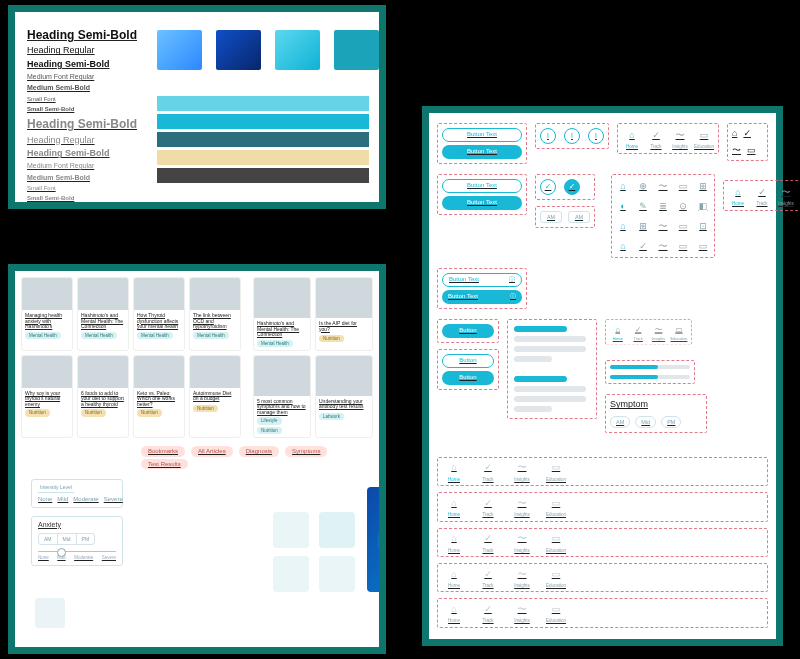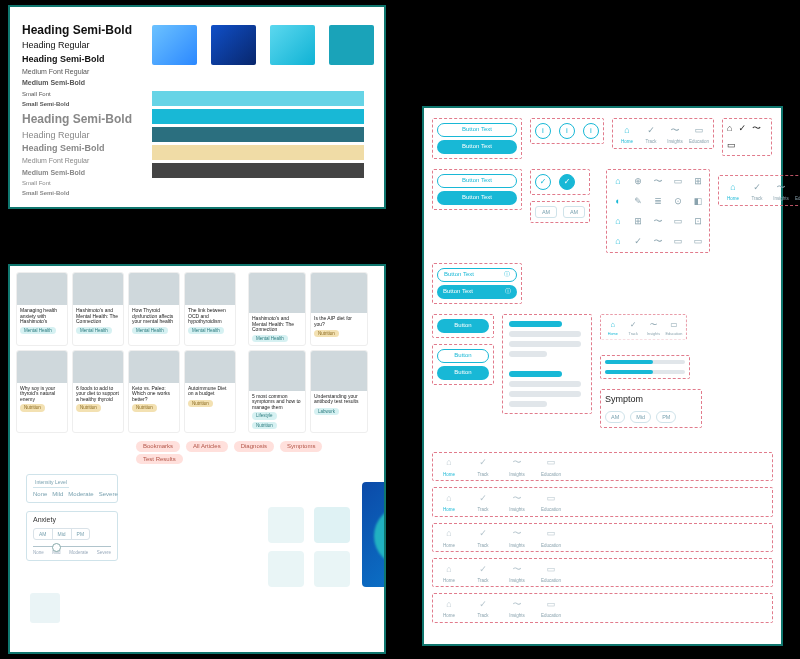--- a/index.html
+++ b/index.html
@@ -6,21 +6,21 @@
     --cyan:#18b8d6; --cyan-dark:#2b6f7f; --navy:#0c3c6a; --blue:#2b88ff;
     --cyan-light:#66d4e6; --sand:#f0dca6; --dark:#444; --gray:#7a8590;
     --ink:#222; --muted:#6b7280; --line:#c9d2db; --chip:#ffe0dc; --chip-ink:#b35548;
     --tag-teal:#d6f1f2; --tag-gold:#f3e1b2;
     --bg:#f9fafb;
     --d:rgba(220,100,120,.85);
   }
   *{box-sizing:border-box;}
   body{margin:0;font:9px/1.2 -apple-system,Helvetica,Arial,sans-serif;color:var(--ink);
     width:800px;height:659px;background:#000;overflow:hidden;}
-  .canvas{position:absolute;background:#fff;border:2px solid #0f766e;}
+  .canvas{position:absolute;background:#fff;border:7px solid #0f766e;text-decoration:underline;}
   
   .panelA{left:8px;top:5px;width:378px;height:204px;padding:16px 12px;}
   .typo p{margin:0 0 3px;font-size:7px;color:#111;}
   .typo .t0{font-size:12px;font-weight:600;}
   .typo .t1{font-size:9px;font-weight:400;}
   .typo .t2{font-size:9px;font-weight:600;}
   .typo .t3{font-size:7px;font-weight:400;color:#555;}
   .typo .t4{font-size:7px;font-weight:600;color:#555;}
   .typo .t5{font-size:6px;color:#555;}
   .typo .t6{font-size:6px;font-weight:600;color:#555;}

